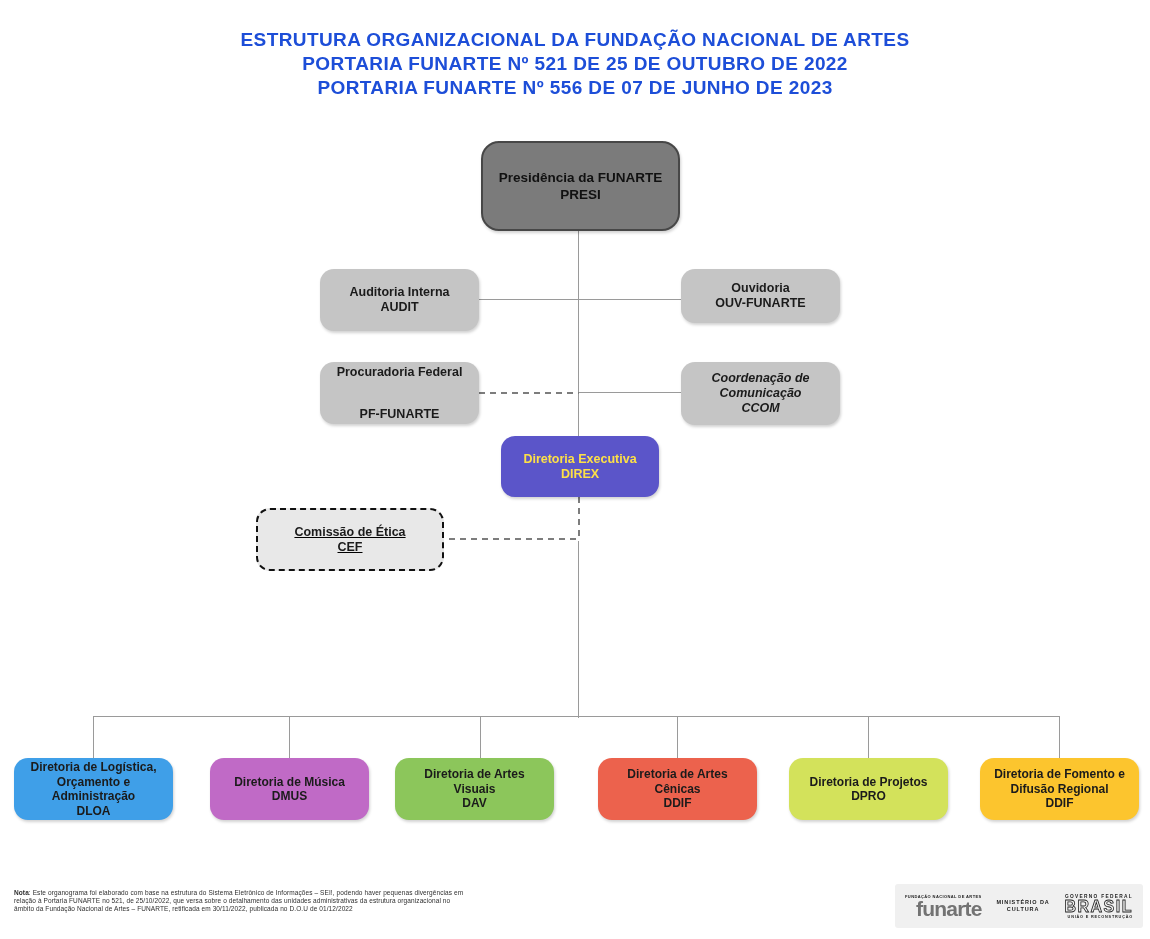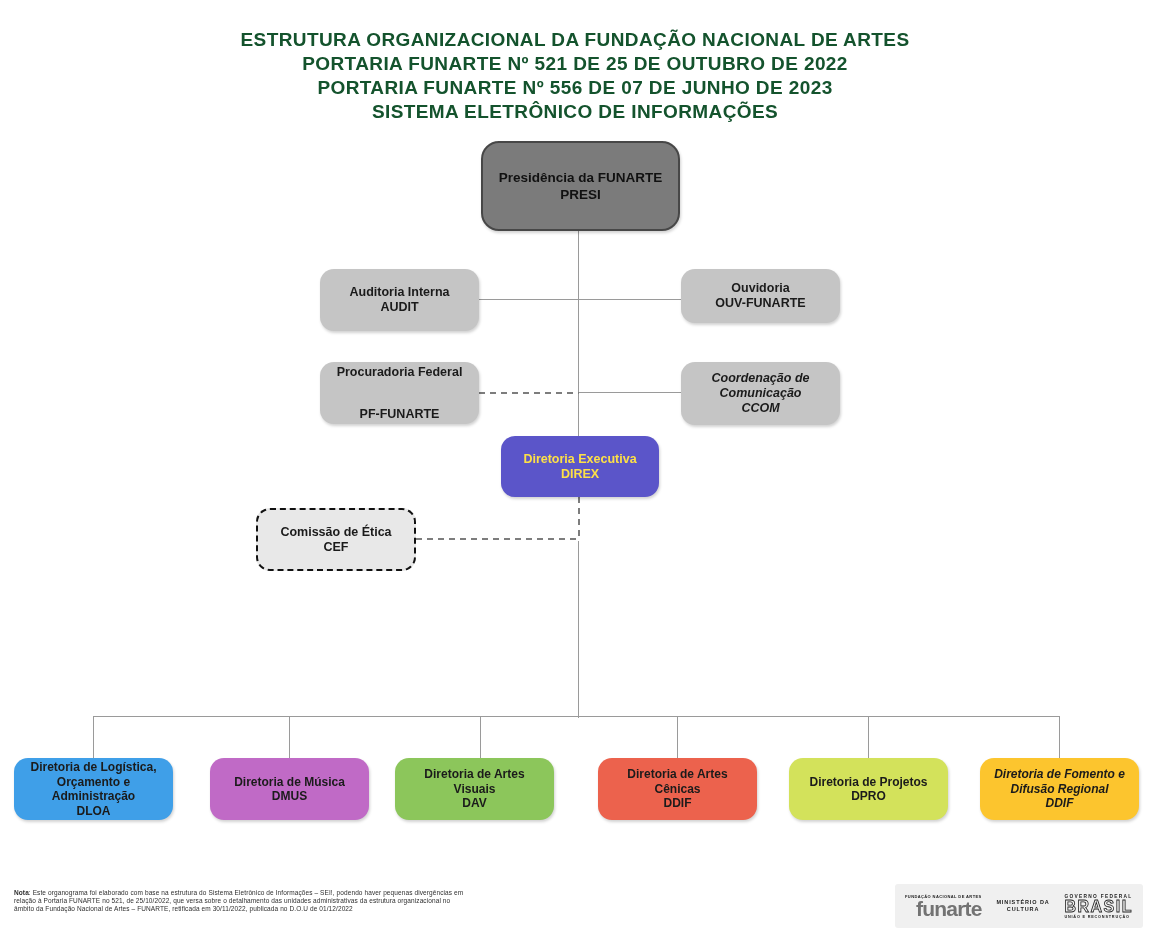--- a/index.html
+++ b/index.html
@@ -15,21 +15,21 @@
 
   
   .title {
     position: absolute;
     top: 28px; left: 0; right: 0;
     text-align: center;
     font-weight: bold;
     font-size: 19px;
     line-height: 24px;
     letter-spacing: 0.4px;
-    color: #14532d;
+    color: #1d4ed8;
   }
 
   
   .box {
     position: absolute;
     border-radius: 14px;
     display: flex;
     flex-direction: column;
     align-items: center;
     justify-content: center;
@@ -49,23 +49,24 @@
     border-radius: 18px;
   }
   .presi .nm, .presi .cd { font-size: 13.5px; line-height: 17px; color: #111; }
   .audit { left: 320px; top: 269px; width: 159px; height: 62px; }
   .ouv   { left: 681px; top: 269px; width: 159px; height: 54px; }
   .pf    { left: 320px; top: 362px; width: 159px; height: 62px; }
   .ccom  { left: 681px; top: 362px; width: 159px; height: 63px; font-style: italic; }
   .direx { left: 501px; top: 436px; width: 158px; height: 61px; }
   .direx .nm, .direx .cd { color: #fde047; }
   .cef   {
-    left: 256px; top: 508px; width: 160px; height: 63px;
+    left: 256px; top: 508px; width: 188px; height: 63px;
     border: 2.5px dashed #111;
     box-shadow: none;
+    text-decoration: underline;
   }
   .dir-box { top: 758px; width: 159px; height: 62px; }
   .dir-box .nm, .dir-box .cd { font-size: 12px; line-height: 14.5px; }
 
   
   .v-solid { position: absolute; width: 0; border-left: 1.5px solid #9a9a9a; }
   .h-solid { position: absolute; height: 0; border-top: 1.5px solid #9a9a9a; }
   .h-dash  { position: absolute; height: 2px;
              background: repeating-linear-gradient(90deg, #7d7d7d 0 6px, transparent 6px 11px); }
   .v-dash  { position: absolute; width: 2px;
@@ -100,38 +101,37 @@
   }
   .logo-funarte .word {
     font-size: 21px; font-weight: bold; letter-spacing: -0.8px;
     line-height: 20px; color: #737373;
   }
   .logo-minc {
     text-align: center; font-weight: bold; color: #222;
     font-size: 5.5px; line-height: 7px; letter-spacing: 0.9px;
     white-space: nowrap;
   }
-  .logo-brasil { text-align: left; color: #1c1c1c; }
+  .logo-brasil { text-align: right; color: #1c1c1c; }
   .logo-brasil .gov { font-size: 4.8px; font-weight: bold; letter-spacing: 1.3px; white-space: nowrap; }
   .logo-brasil .br  {
     font-size: 16px; font-weight: 900; letter-spacing: 1.5px; line-height: 16px;
     color: transparent; -webkit-text-stroke: 0.8px #1c1c1c;
   }
   .logo-brasil .un  { font-size: 3.8px; font-weight: bold; letter-spacing: 0.8px; white-space: nowrap; }
 </style>
 </head>
 <body>
 
 <div class="canvas">
 
   <div class="title">
     <div>ESTRUTURA ORGANIZACIONAL DA FUNDAÇÃO NACIONAL DE ARTES</div>
     <div>PORTARIA FUNARTE Nº 521 DE 25 DE OUTUBRO DE 2022</div>
     <div>PORTARIA FUNARTE Nº 556 DE 07 DE JUNHO DE 2023</div>
-    <div>SISTEMA ELETRÔNICO DE INFORMAÇÕES</div>
   </div>
 
   <div class="v-solid" style="left:578px; top:231px; height:206px;"></div>
   <div class="h-solid" style="left:479px; top:299px; width:100px;"></div>
   <div class="h-solid" style="left:579px; top:299px; width:102px;"></div>
   <div class="h-dash" style="left:479px; top:392px; width:100px;"></div>
   <div class="h-solid" style="left:579px; top:392px; width:102px;"></div>
   <div class="v-dash" style="left:578px; top:497px; height:44px;"></div>
   <div class="h-dash" style="left:416px; top:538px; width:163px;"></div>
   <div class="v-solid" style="left:578px; top:541px; height:177px;"></div>
@@ -196,21 +196,21 @@
   <div class="box dir-box" style="left: 598px; background-color: rgb(236, 98, 77);">
     <div class="nm">Diretoria de Artes Cênicas</div>
     <div class="cd">DDIF</div>
   </div>
 
   <div class="box dir-box" style="left: 789px; background-color: rgb(211, 226, 91);">
     <div class="nm">Diretoria de Projetos</div>
     <div class="cd">DPRO</div>
   </div>
 
-  <div class="box dir-box" style="left: 980px; background-color: rgb(252, 197, 46); font-style: italic;">
+  <div class="box dir-box" style="left: 980px; background-color: rgb(252, 197, 46);">
     <div class="nm">Diretoria de Fomento e Difusão Regional</div>
     <div class="cd">DDIF</div>
   </div>
 
   <div class="note">
     <div><b>Nota</b><span>: Este organograma foi elaborado com base na estrutura do Sistema Eletrônico de Informações – SEI!, podendo haver pequenas divergências em</span></div>
     <div>relação à Portaria FUNARTE no 521, de 25/10/2022, que versa sobre o detalhamento das unidades administrativas da estrutura organizacional no</div>
     <div>âmbito da Fundação Nacional de Artes – FUNARTE, retificada em 30/11/2022, publicada no D.O.U de 01/12/2022</div>
   </div>
 

